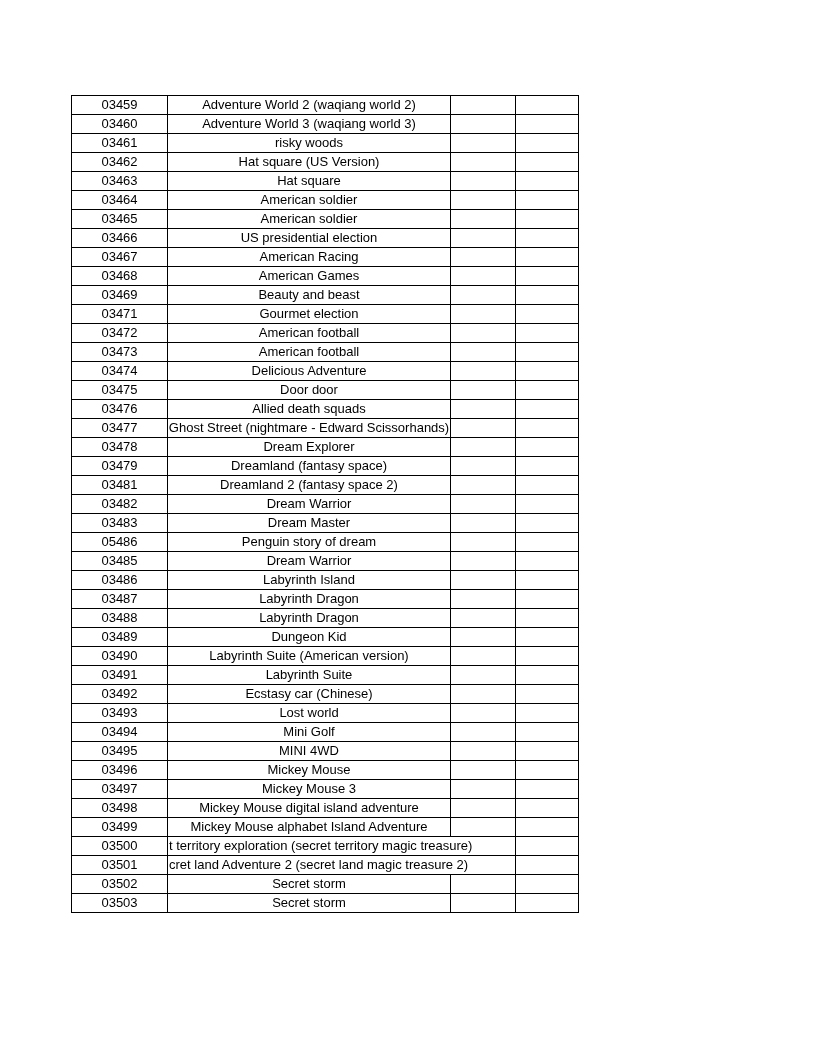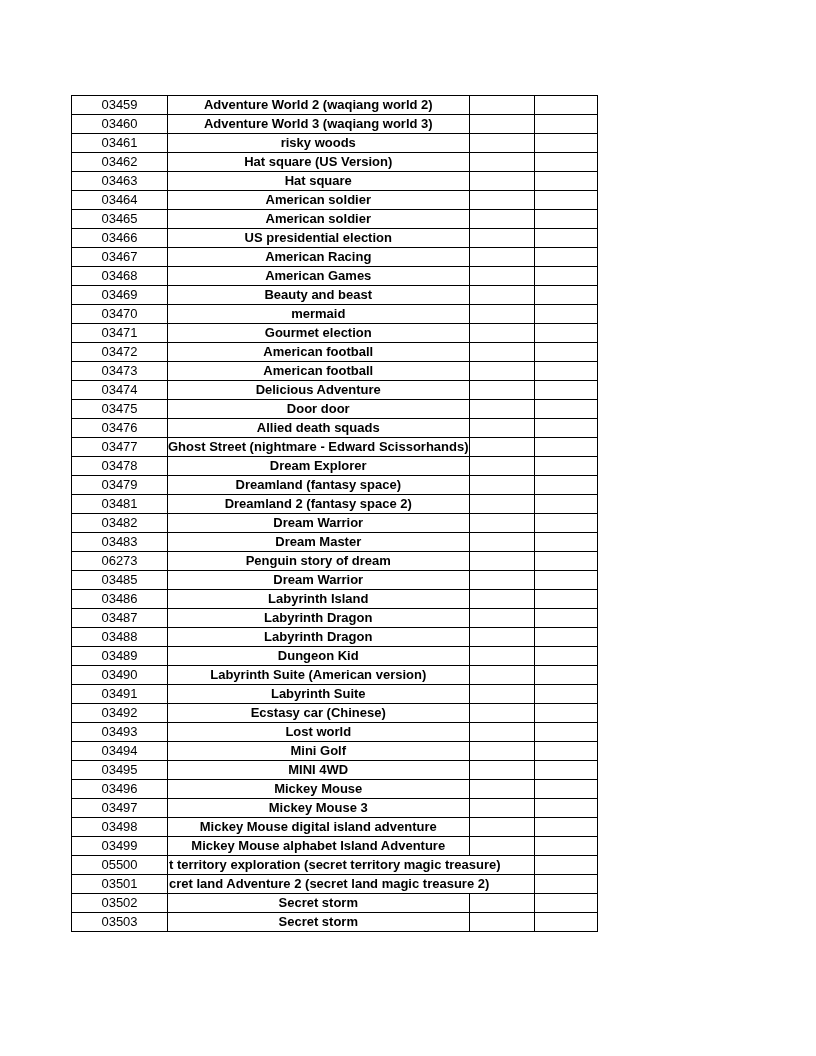--- a/index.html
+++ b/index.html
@@ -34,21 +34,20 @@
     font-size: 13px;
     line-height: 18px;
     text-align: center;
     overflow: hidden;
     vertical-align: middle;
   }
   .t {
     display: block;
     white-space: nowrap;
     overflow: hidden;
-    font-weight: bold;
   }
   
   tr.clipped td.cell-title { text-align: left; }
   tr.clipped .t { padding-left: 1px; }
 </style>
 </head>
 <body>
 
 <div class="page">
   <table class="games">
@@ -141,28 +140,20 @@
   </tr>
         <tr>
     <td class="cell-id">03469</td>
     <td class="cell-title">
             <span class="t">Beauty and beast</span>
           </td>
     <td class="cell-blank-1"></td>
     <td class="cell-blank-2"></td>
   </tr>
         <tr>
-    <td class="cell-id">03470</td>
-    <td class="cell-title">
-            <span class="t">mermaid</span>
-          </td>
-    <td class="cell-blank-1"></td>
-    <td class="cell-blank-2"></td>
-  </tr>
-        <tr>
     <td class="cell-id">03471</td>
     <td class="cell-title">
             <span class="t">Gourmet election</span>
           </td>
     <td class="cell-blank-1"></td>
     <td class="cell-blank-2"></td>
   </tr>
         <tr>
     <td class="cell-id">03472</td>
     <td class="cell-title">
@@ -245,21 +236,21 @@
   </tr>
         <tr>
     <td class="cell-id">03483</td>
     <td class="cell-title">
             <span class="t">Dream Master</span>
           </td>
     <td class="cell-blank-1"></td>
     <td class="cell-blank-2"></td>
   </tr>
         <tr>
-    <td class="cell-id">06273</td>
+    <td class="cell-id">05486</td>
     <td class="cell-title">
             <span class="t">Penguin story of dream</span>
           </td>
     <td class="cell-blank-1"></td>
     <td class="cell-blank-2"></td>
   </tr>
         <tr>
     <td class="cell-id">03485</td>
     <td class="cell-title">
             <span class="t">Dream Warrior</span>
@@ -373,21 +364,21 @@
   </tr>
         <tr>
     <td class="cell-id">03499</td>
     <td class="cell-title">
             <span class="t">Mickey Mouse alphabet Island Adventure</span>
           </td>
     <td class="cell-blank-1"></td>
     <td class="cell-blank-2"></td>
   </tr>
         <tr class="clipped">
-    <td class="cell-id">05500</td>
+    <td class="cell-id">03500</td>
     <td class="cell-title" colspan="2">
             <span class="t">t territory exploration (secret territory magic treasure)</span>
           </td>
 
     <td class="cell-blank-2"></td>
   </tr>
         <tr class="clipped">
     <td class="cell-id">03501</td>
     <td class="cell-title" colspan="2">
             <span class="t">cret land Adventure 2 (secret land magic treasure 2)</span>

